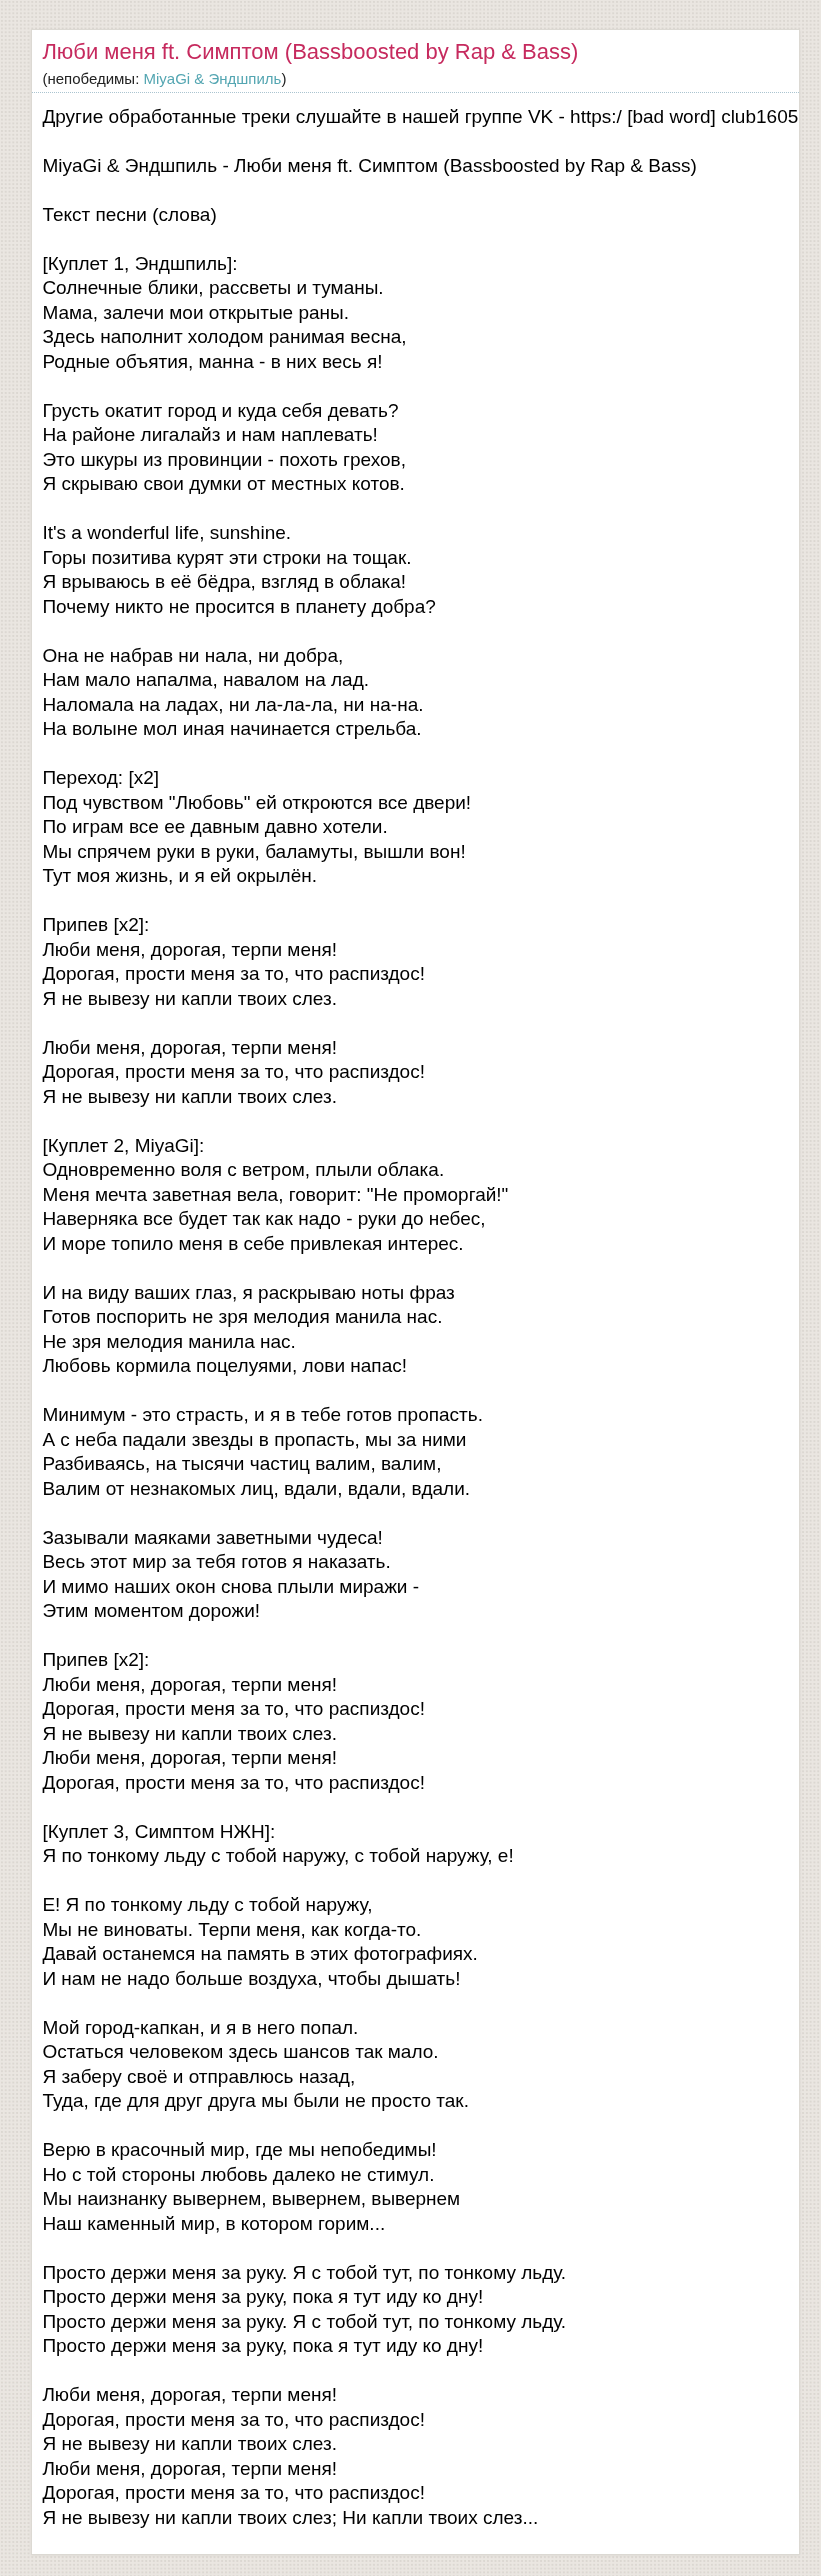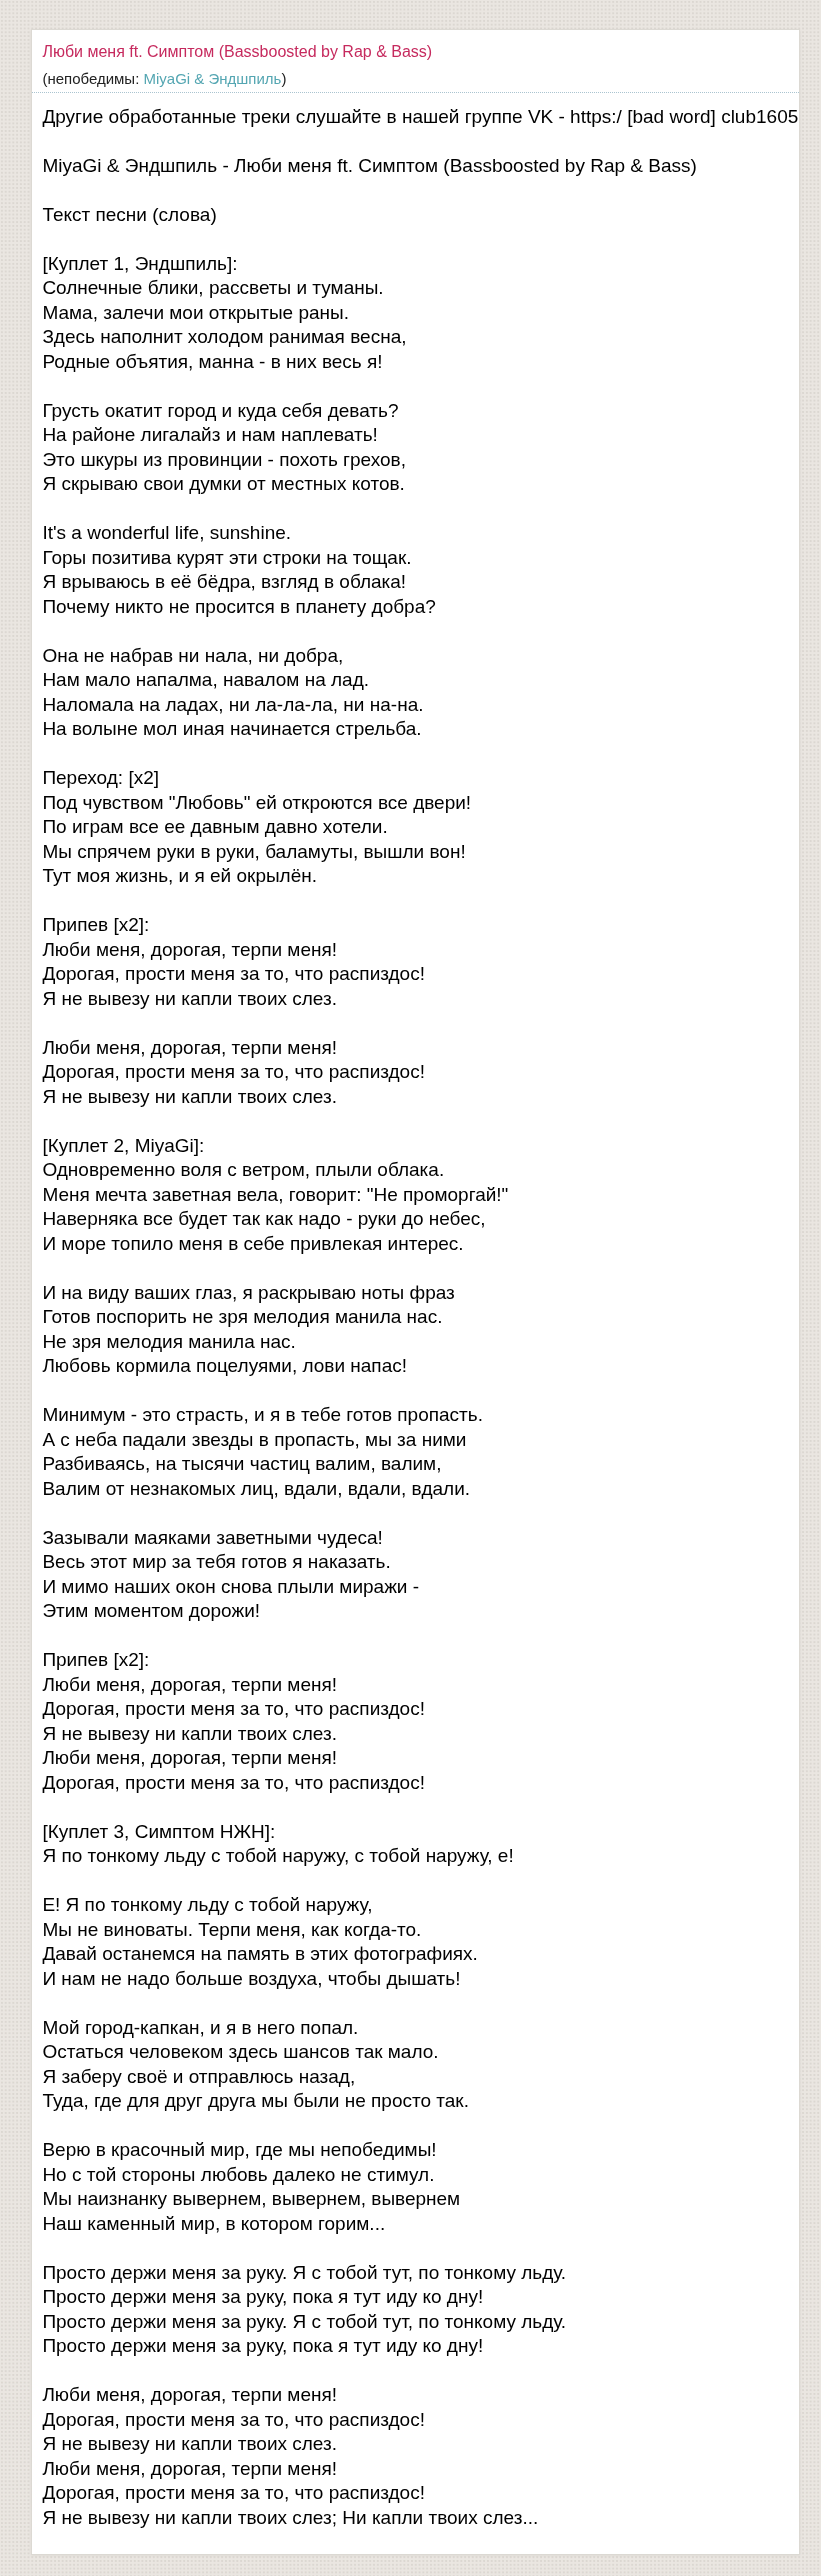--- a/index.html
+++ b/index.html
@@ -21,21 +21,21 @@
     width: 769px;
     height: 2526px;
     background: var(--color-card-bg, #ffffff);
     border: 0.9px solid var(--color-card-border, #dcd9d3);
     box-shadow: 0 0.9px 2.8px rgba(0,0,0,0.07);
     overflow: hidden;
   }
   .header { padding: 9.4px 11.3px 0 10.4px; }
   .song-title {
     margin: 0 0 3.8px 0;
-    font-size: 16px;
+    font-size: 22px;
     font-weight: 400;
     line-height: 25.5px;
     color: var(--color-title, #c62a5e);
     white-space: nowrap;
   }
   .artist-line {
     font-size: 15px;
     line-height: 19px;
     color: var(--color-subtitle-text, #222222);
     white-space: nowrap;

